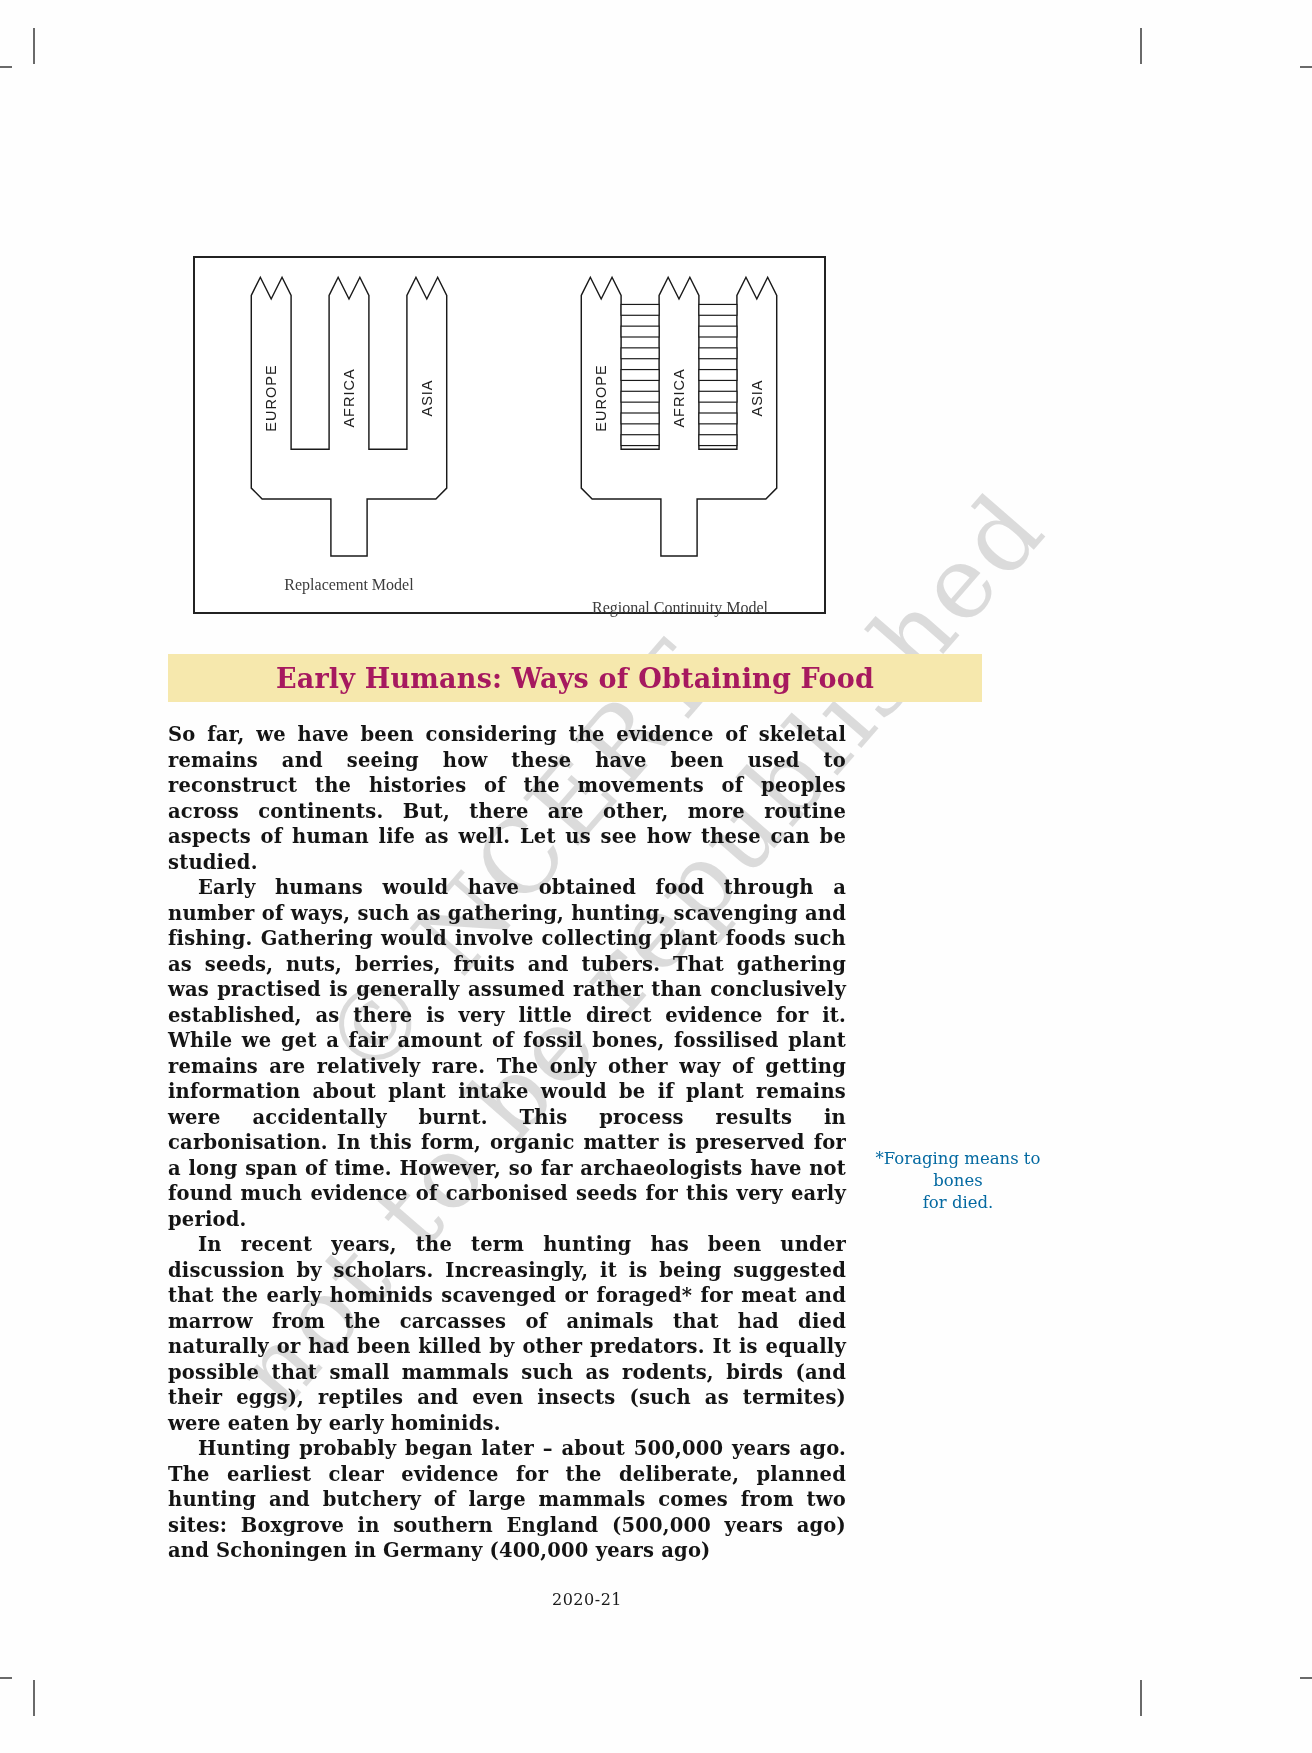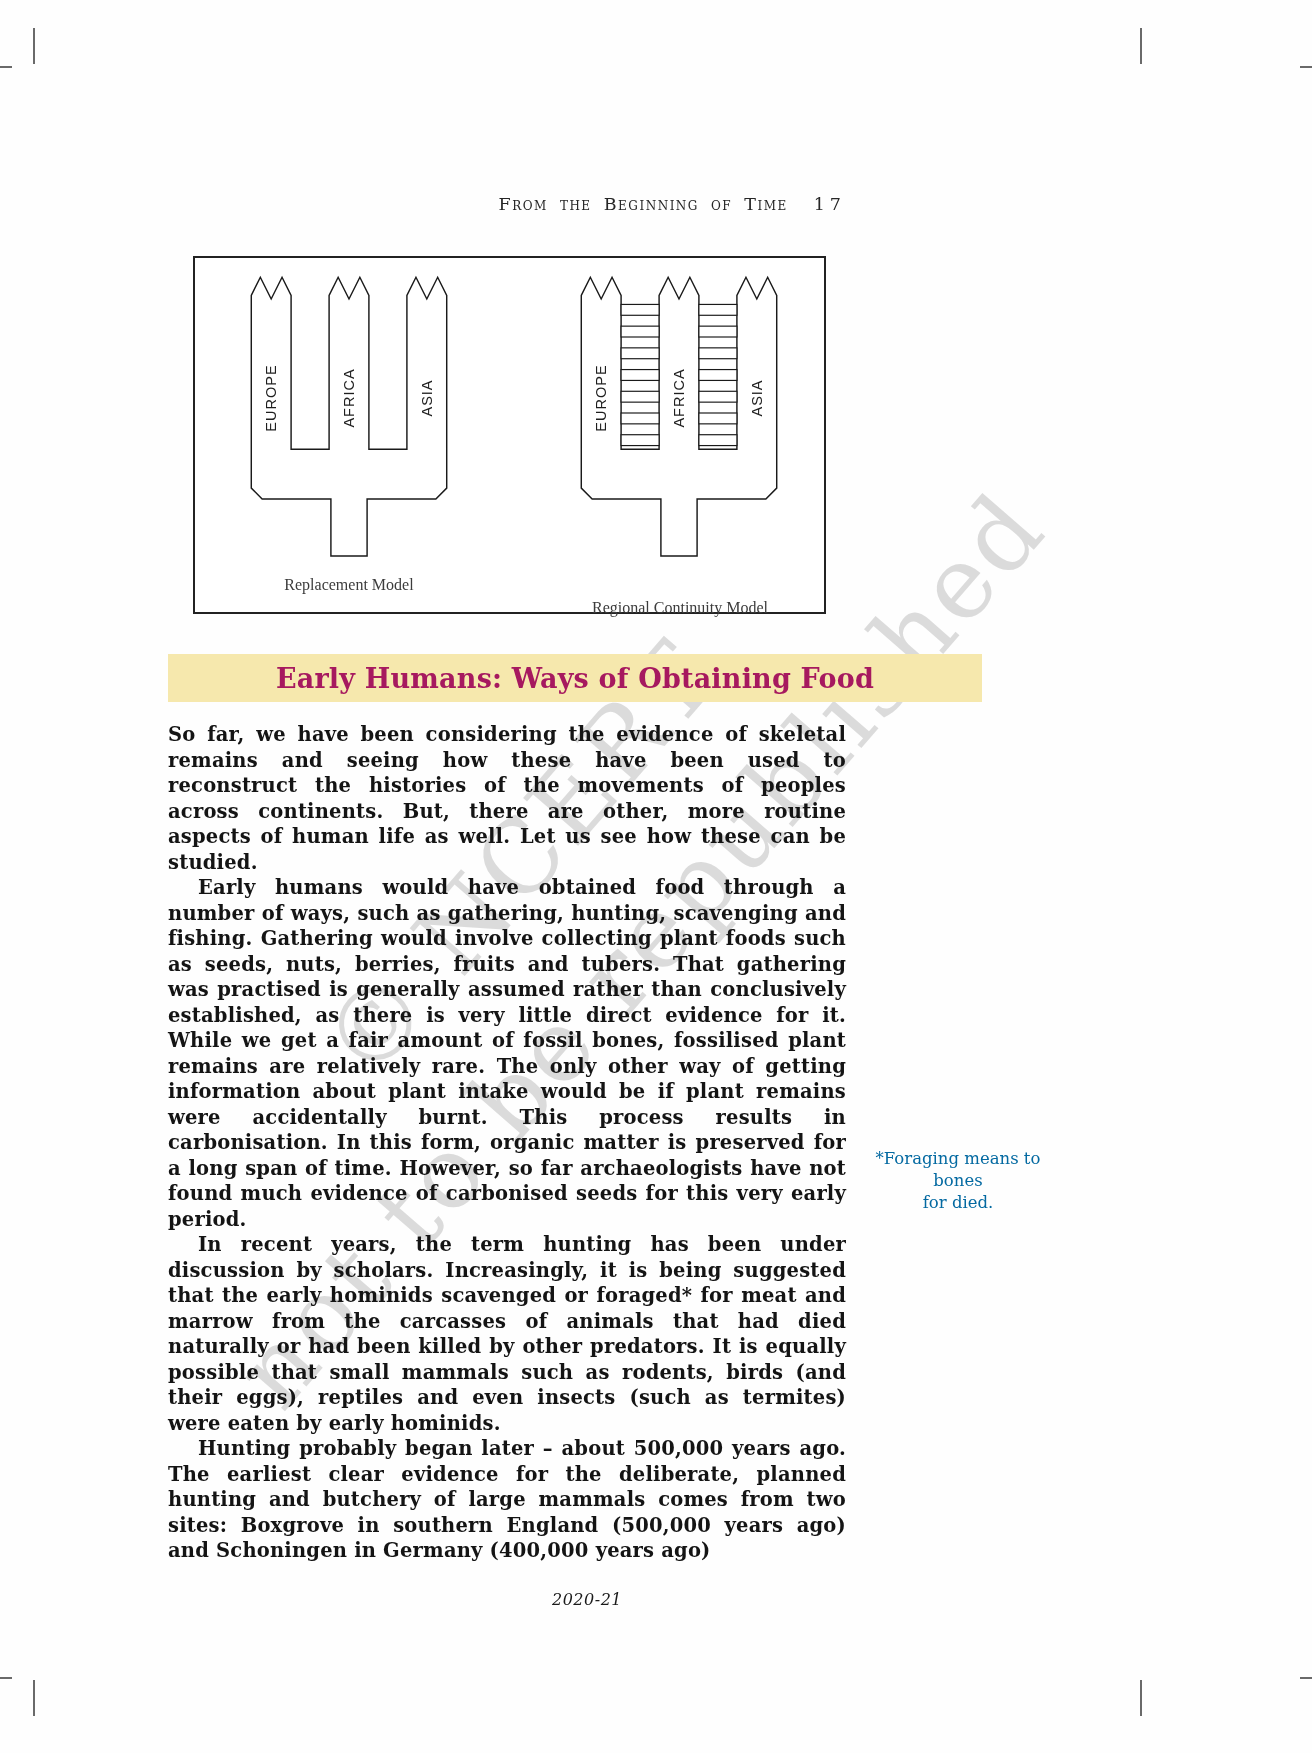--- a/index.html
+++ b/index.html
@@ -73,43 +73,40 @@
   .body-text p{margin:0;font-weight:bold;}
   .body-text p.indent{text-indent:30px;}
   
   .margin-note{
     position:absolute;left:868px;top:1148px;width:180px;z-index:2;
     text-align:center;font-size:16.5px;line-height:22px;color:#0369a1;
   }
   
   .page-footer{
     position:absolute;left:33px;top:1590px;width:1108px;z-index:2;
-    text-align:center;font-size:16px;color:#1a1a1a;letter-spacing:.5px;font-style:italic;
+    text-align:center;font-size:16px;color:#1a1a1a;letter-spacing:.5px;
   }
 </style>
 </head>
 <body>
 
 <div class="page">
 
   <div class="crop-v" style="left:33px;top:28px;"></div>
   <div class="crop-v" style="left:1140px;top:28px;"></div>
   <div class="crop-v" style="left:33px;top:1680px;"></div>
   <div class="crop-v" style="left:1140px;top:1680px;"></div>
   <div class="crop-h" style="left:0;top:66px;"></div>
   <div class="crop-h" style="left:1300px;top:66px;"></div>
   <div class="crop-h" style="left:0;top:1677px;"></div>
   <div class="crop-h" style="left:1300px;top:1677px;"></div>
 
   <div class="wm wm1">© NCERT</div>
   <div class="wm wm2">not to be republished</div>
 
-  <header class="running-head">
-    <span class="head-title">From the Beginning of Time</span><span class="head-page">17</span>
-  </header>
 
   <figure class="models-figure">
 
     <div class="model model-left">
       <svg viewBox="0 0 252 320">
         <path d="M18,30 L28,10 L40,34 L52,10 L62,30 L62,200 L104,200 L104,30 L114,10 L126,34 L138,10 L148,30 L148,200 L190,200 L190,30 L200,10 L212,34 L224,10 L234,30 L234,243 L222,255 L146,255 L146,318 L106,318 L106,255 L30,255 L18,243 Z" fill="#ffffff" stroke="#1a1a1a" stroke-width="1.6" stroke-linejoin="miter"></path>
       </svg>
       <span class="branch-label bl-1">EUROPE</span>
       <span class="branch-label bl-2">AFRICA</span>
       <span class="branch-label bl-3">ASIA</span>

